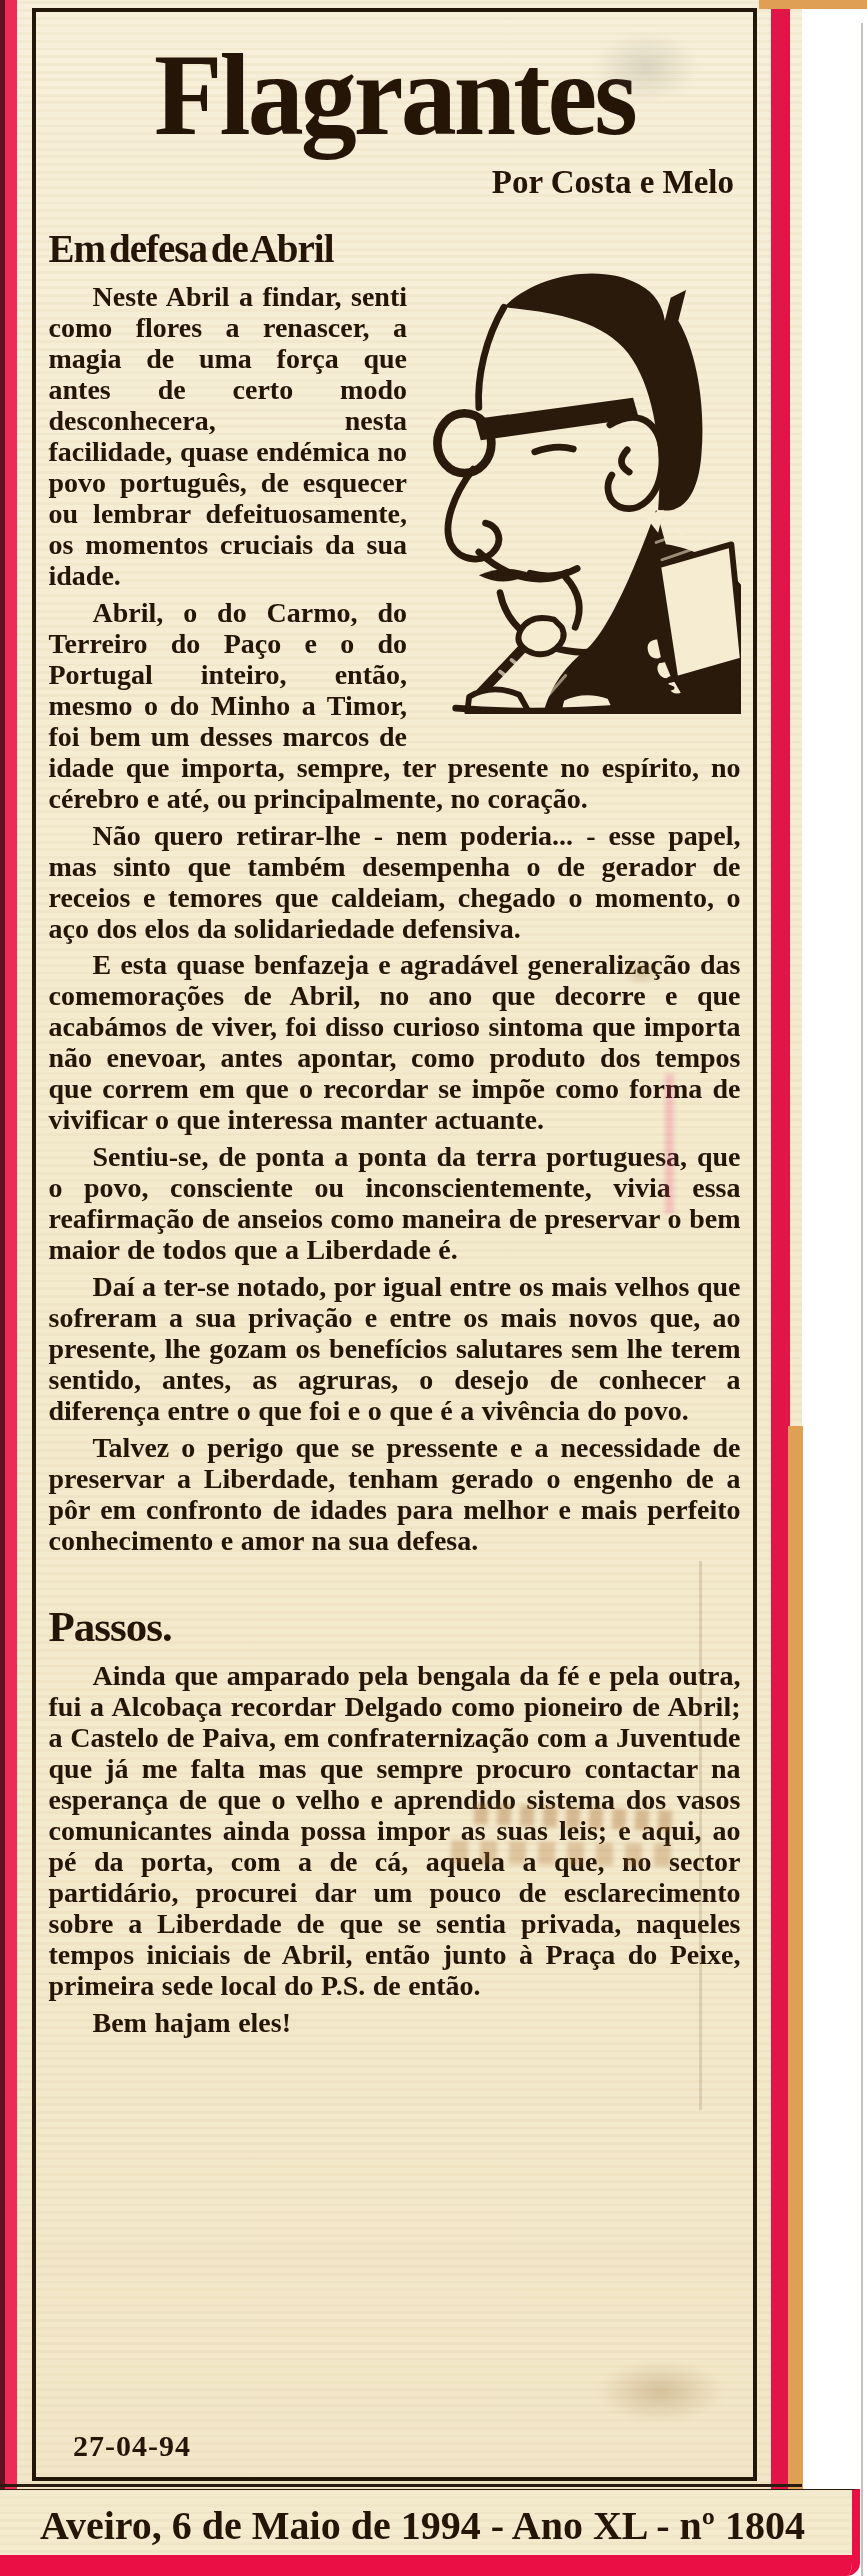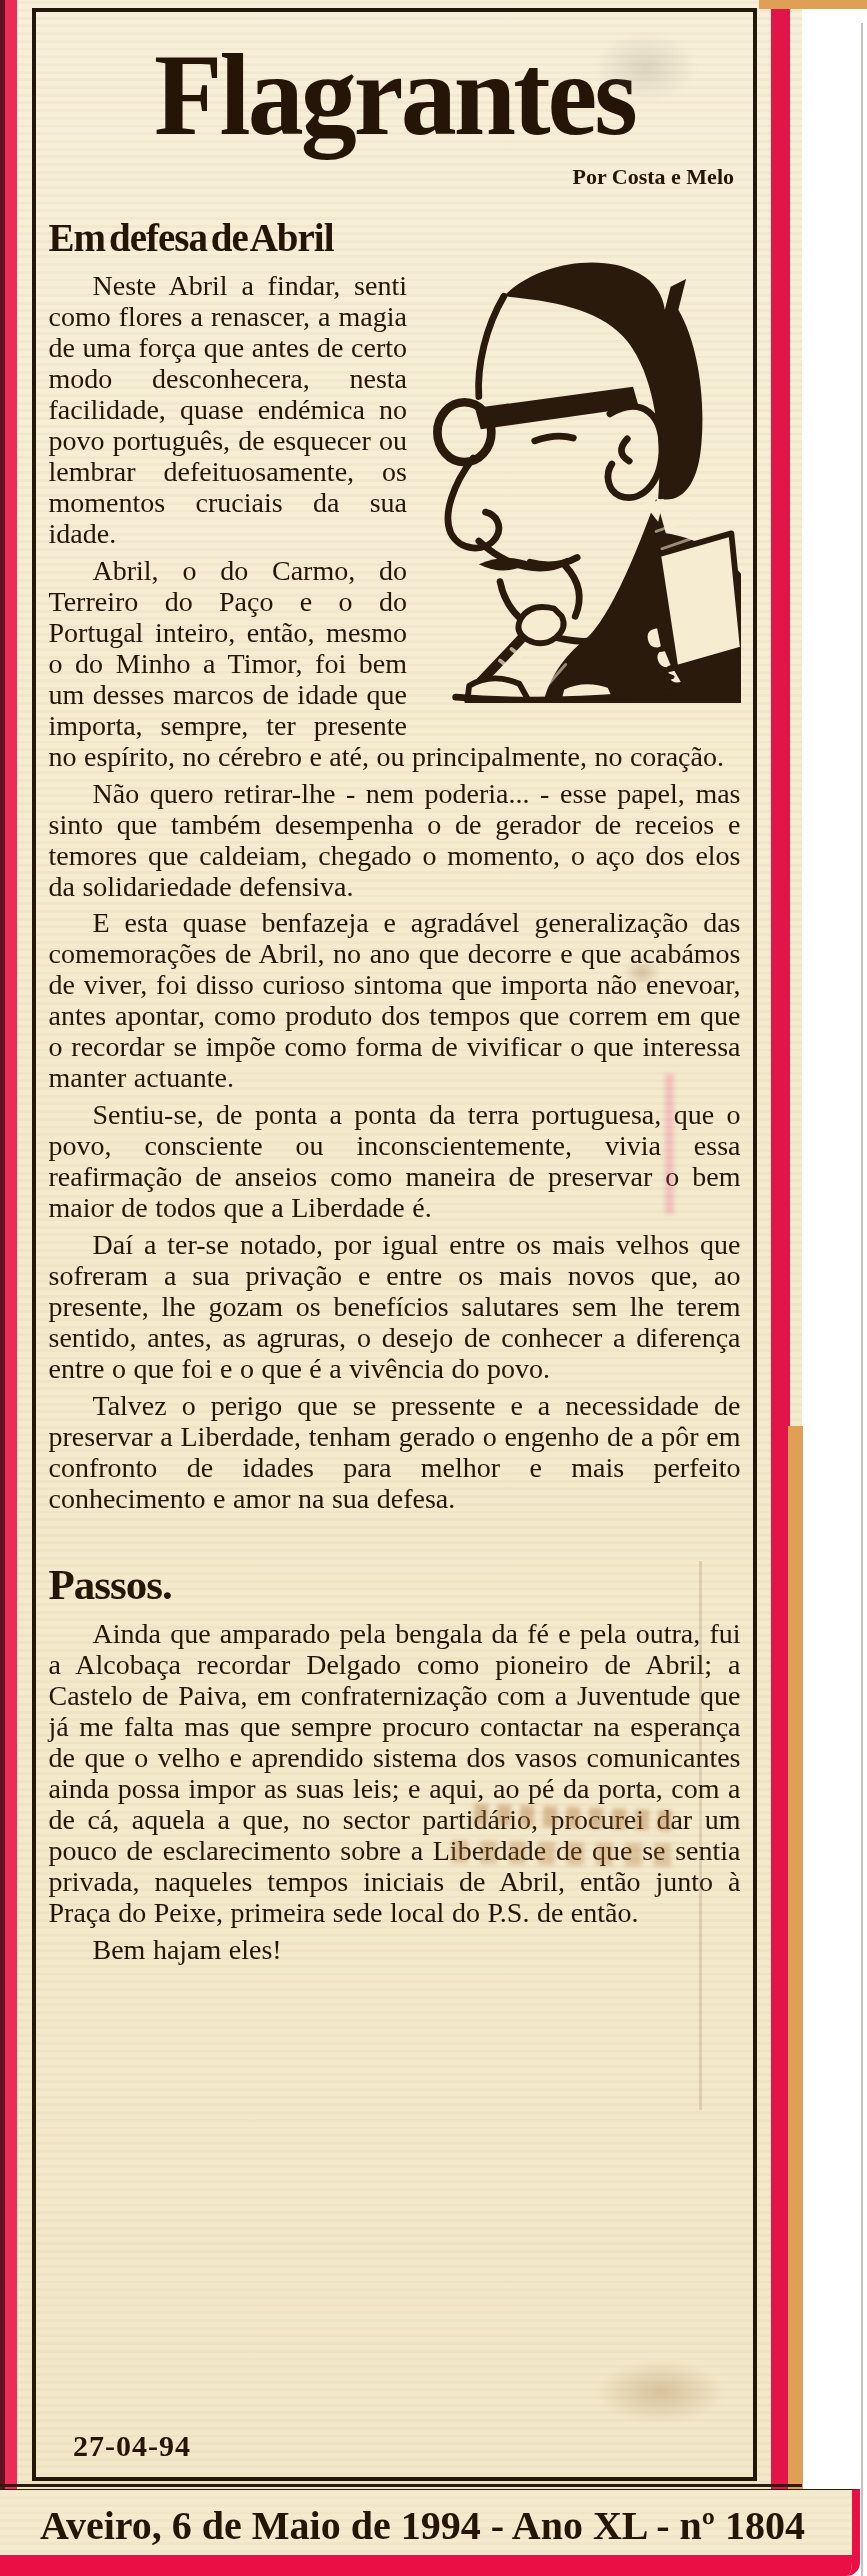--- a/index.html
+++ b/index.html
@@ -33,31 +33,31 @@
   .article-box{
     position:absolute; left:32px; top:7.7px; width:725px; height:2473px;
     border:4.8px solid #221708; overflow:hidden;
   }
   h1.col-title{
     margin-top:25px; text-align:center; font-size:112px; line-height:1.02;
     font-weight:bold; letter-spacing:-2.9px; transform:scaleY(1.04);
   }
   .byline{
     margin-top:13.5px; text-align:right; padding-right:19px;
-    font-size:22px; font-weight:bold; letter-spacing:0;
+    font-size:33px; font-weight:bold; letter-spacing:0;
   }
   .body-text{padding:0 12.5px;margin-top:25px;}
   h2.sec-head{
     font-size:39px; font-weight:bold; letter-spacing:-1px; word-spacing:-4.8px;
     margin:19px 0 9.6px;
   }
   h2.passos{margin-top:46px; font-size:43px;}
   .body-text p{
     font-size:28px; line-height:31px; text-align:justify; text-indent:44px;
-    margin:0 0 5.8px; word-spacing:0.5px;
+    margin:0 0 5.8px; word-spacing:0.5px;font-weight:bold;
   }
   .cartoon{
     float:right; width:320px; height:453px; margin:35px 0 9.6px 13.5px;
   }
   .cartoon svg{width:100%; height:100%;}
   .art-date{
     position:absolute; left:37px; bottom:13.5px; font-size:30px; font-weight:600;
     letter-spacing:1px;
   }
   

